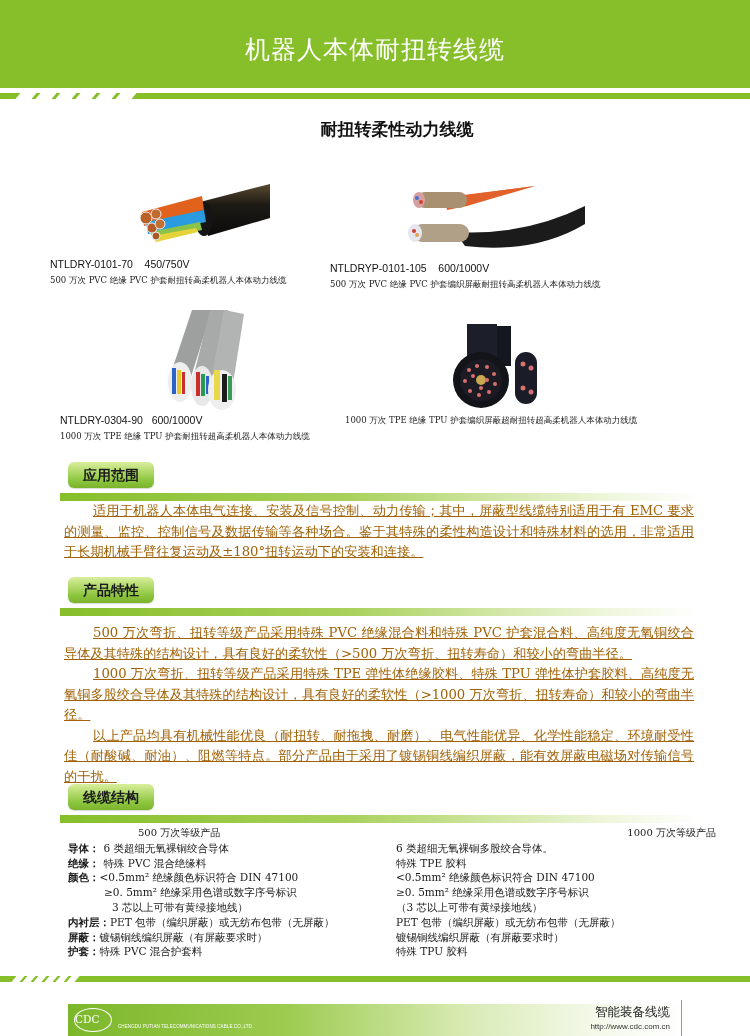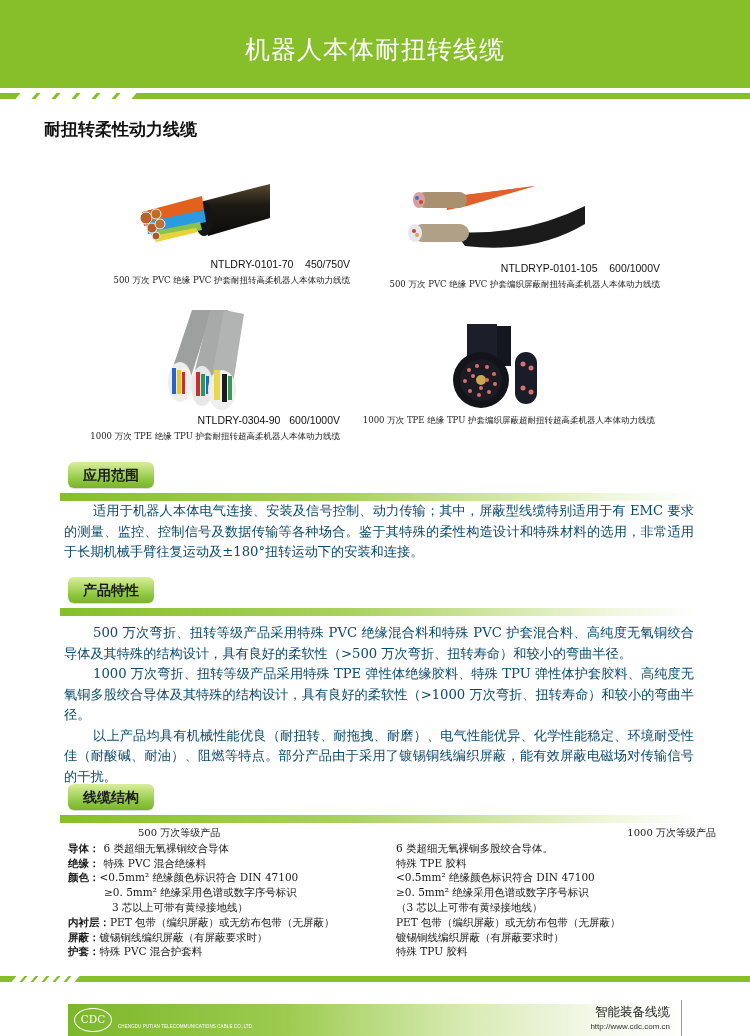--- a/index.html
+++ b/index.html
@@ -7,55 +7,55 @@
   body { position: relative; font-family: "DejaVu Serif", "Liberation Serif", serif; color: #1a1a1a; }
 
   
   .banner { position: absolute; left: 0; top: 0; width: 750px; height: 88px; background: #86bf2a; }
   .banner-title { position: absolute; left: 0; top: 0; width: 750px; height: 88px; line-height: 100px;
     text-align: center; color: #ffffff; font-family: "DejaVu Sans", sans-serif; font-size: 25px; letter-spacing: 1px; }
   .banner-line { position: absolute; left: 0; top: 93px; width: 750px; height: 6px; background: #86bf2a; }
   .stripes { position: absolute; left: 18px; top: 93px; width: 120px; height: 6px; display: flex; gap: 4px; }
   .stripes span { display: block; width: 16px; height: 6px; background: #ffffff; transform: skewX(-40deg); }
 
-  .main-heading { position: absolute; left: 0; top: 118px; width: 750px; 
+  .main-heading { position: absolute; left: 0; top: 118px; width: 750px; text-align: center;
     font-family: "DejaVu Sans", sans-serif; font-weight: bold; font-size: 17px; color: #111; padding-left: 44px; }
 
   
-  .product { position: absolute; text-align: right; }
+  .product { position: absolute; text-align: left; }
   .product .photo { position: relative; margin: 0 auto; }
   .product .code { font-family: "Liberation Sans", sans-serif; font-size: 10.5px; color: #111; margin-top: 4px; white-space: pre; }
   .product .desc { font-size: 8.5px; color: #222; margin-top: 5px; white-space: nowrap; }
 
   
   .sec-tab { position: absolute; left: 68px; width: 86px; height: 26px; border-radius: 6px;
     background: linear-gradient(#d9ef9c, #8dc63f 70%, #7bb32b);
     font-family: "DejaVu Sans", sans-serif; font-weight: bold; font-size: 14px; color: #1b1b1b;
     line-height: 26px; text-align: center; box-shadow: 0 1px 1px rgba(0,0,0,0.15); }
   .sec-bar { position: absolute; left: 60px; width: 640px; height: 8px;
     background: linear-gradient(to right, #86bf2a 0%, #a9d15c 45%, #eef6da 85%, #ffffff 100%); }
 
-  .para { position: absolute; left: 64px; width: 630px; font-size: 13.2px; line-height: 20.5px; color: #0c4a6e; text-align: justify; }
+  .para { position: absolute; left: 64px; width: 630px; font-size: 13.2px; line-height: 20.5px; color: #a16207; text-align: justify; text-decoration: underline; }
   .para p { text-indent: 2.2em; }
 
   
   .cons-col { position: absolute; font-size: 10.5px; line-height: 14.8px; color: #1a1a1a; }
   .cons-col .hdr { font-size: 10px; }
   .cons-row { white-space: nowrap; }
   .cons-row b { font-family: "DejaVu Sans", sans-serif; font-weight: bold; font-size: 10.5px; }
 
   
   .footer-line { position: absolute; left: 0; top: 976px; width: 750px; height: 6px; background: #86bf2a; }
   .footer-stripes { position: absolute; left: 14px; top: 976px; width: 80px; height: 6px; display: flex; gap: 3px; }
   .footer-stripes span { display: block; width: 8px; height: 6px; background: #ffffff; transform: skewX(-40deg); }
   .footer-band { position: absolute; left: 68px; top: 1004px; width: 615px; height: 32px;
     background: linear-gradient(to right, #7cb72a 0%, #9ccb4f 35%, #d9ebb5 65%, #f3f8e8 85%, #ffffff 100%); }
   .footer-divider { position: absolute; left: 681px; top: 1000px; width: 1px; height: 36px; background: #9b8fc0; }
   .logo { position: absolute; left: 74px; top: 1008px; width: 38px; height: 24px; border: 1.5px solid #ffffff; border-radius: 50%;
-    color: #ffffff; font-family: "DejaVu Serif", serif; font-size: 10.5px; line-height: 21px; text-align: center; }
+    color: #ffffff; font-family: "DejaVu Serif", serif; font-size: 10.5px; line-height: 21px; text-align: left; }
   .company-cn { position: absolute; left: 118px; top: 1006px; color: #ffffff; font-family: "DejaVu Sans", sans-serif; font-size: 14px; margin-top: 36px; }
   .company-en { position: absolute; left: 118px; top: 1024px; color: #ffffff; font-family: "Liberation Sans", sans-serif; font-size: 4.5px; letter-spacing: 0.1px; }
   .slogan { position: absolute; left: 560px; top: 1004px; width: 110px; text-align: right; font-family: "DejaVu Sans", sans-serif; font-size: 12.5px; color: #222; }
   .url { position: absolute; left: 556px; top: 1022px; width: 114px; text-align: right; font-family: "Liberation Sans", sans-serif; font-size: 8px; color: #333; }
 </style>
 </head>
 <body>
 
 <div class="banner"></div>
 <div class="banner-title">机器人本体耐扭转线缆</div>

